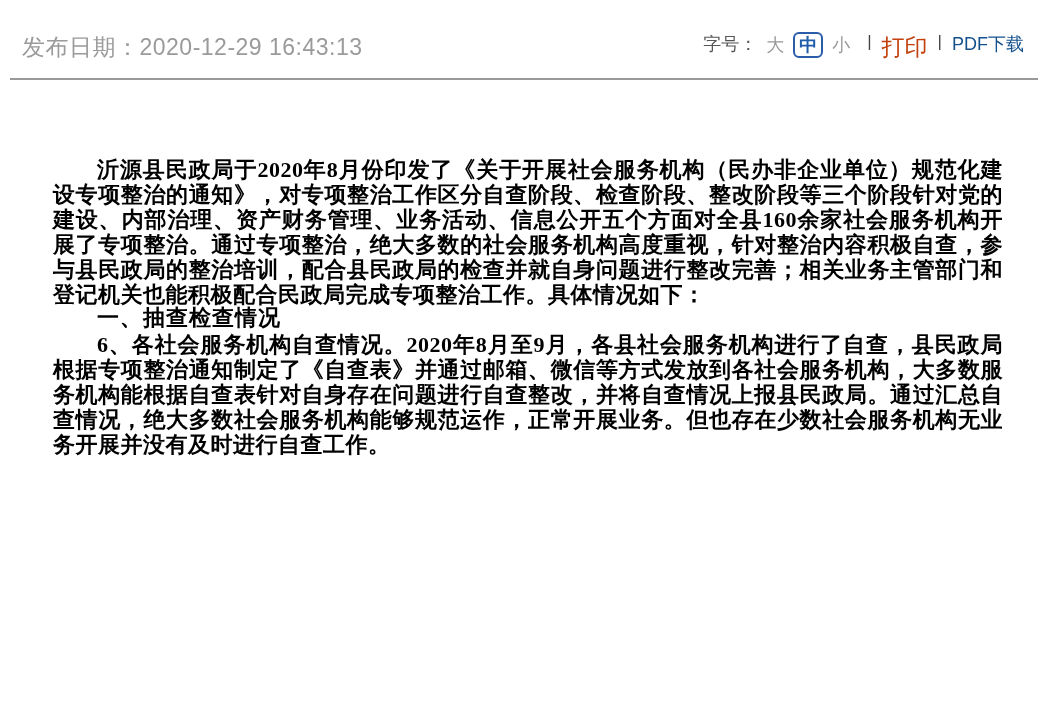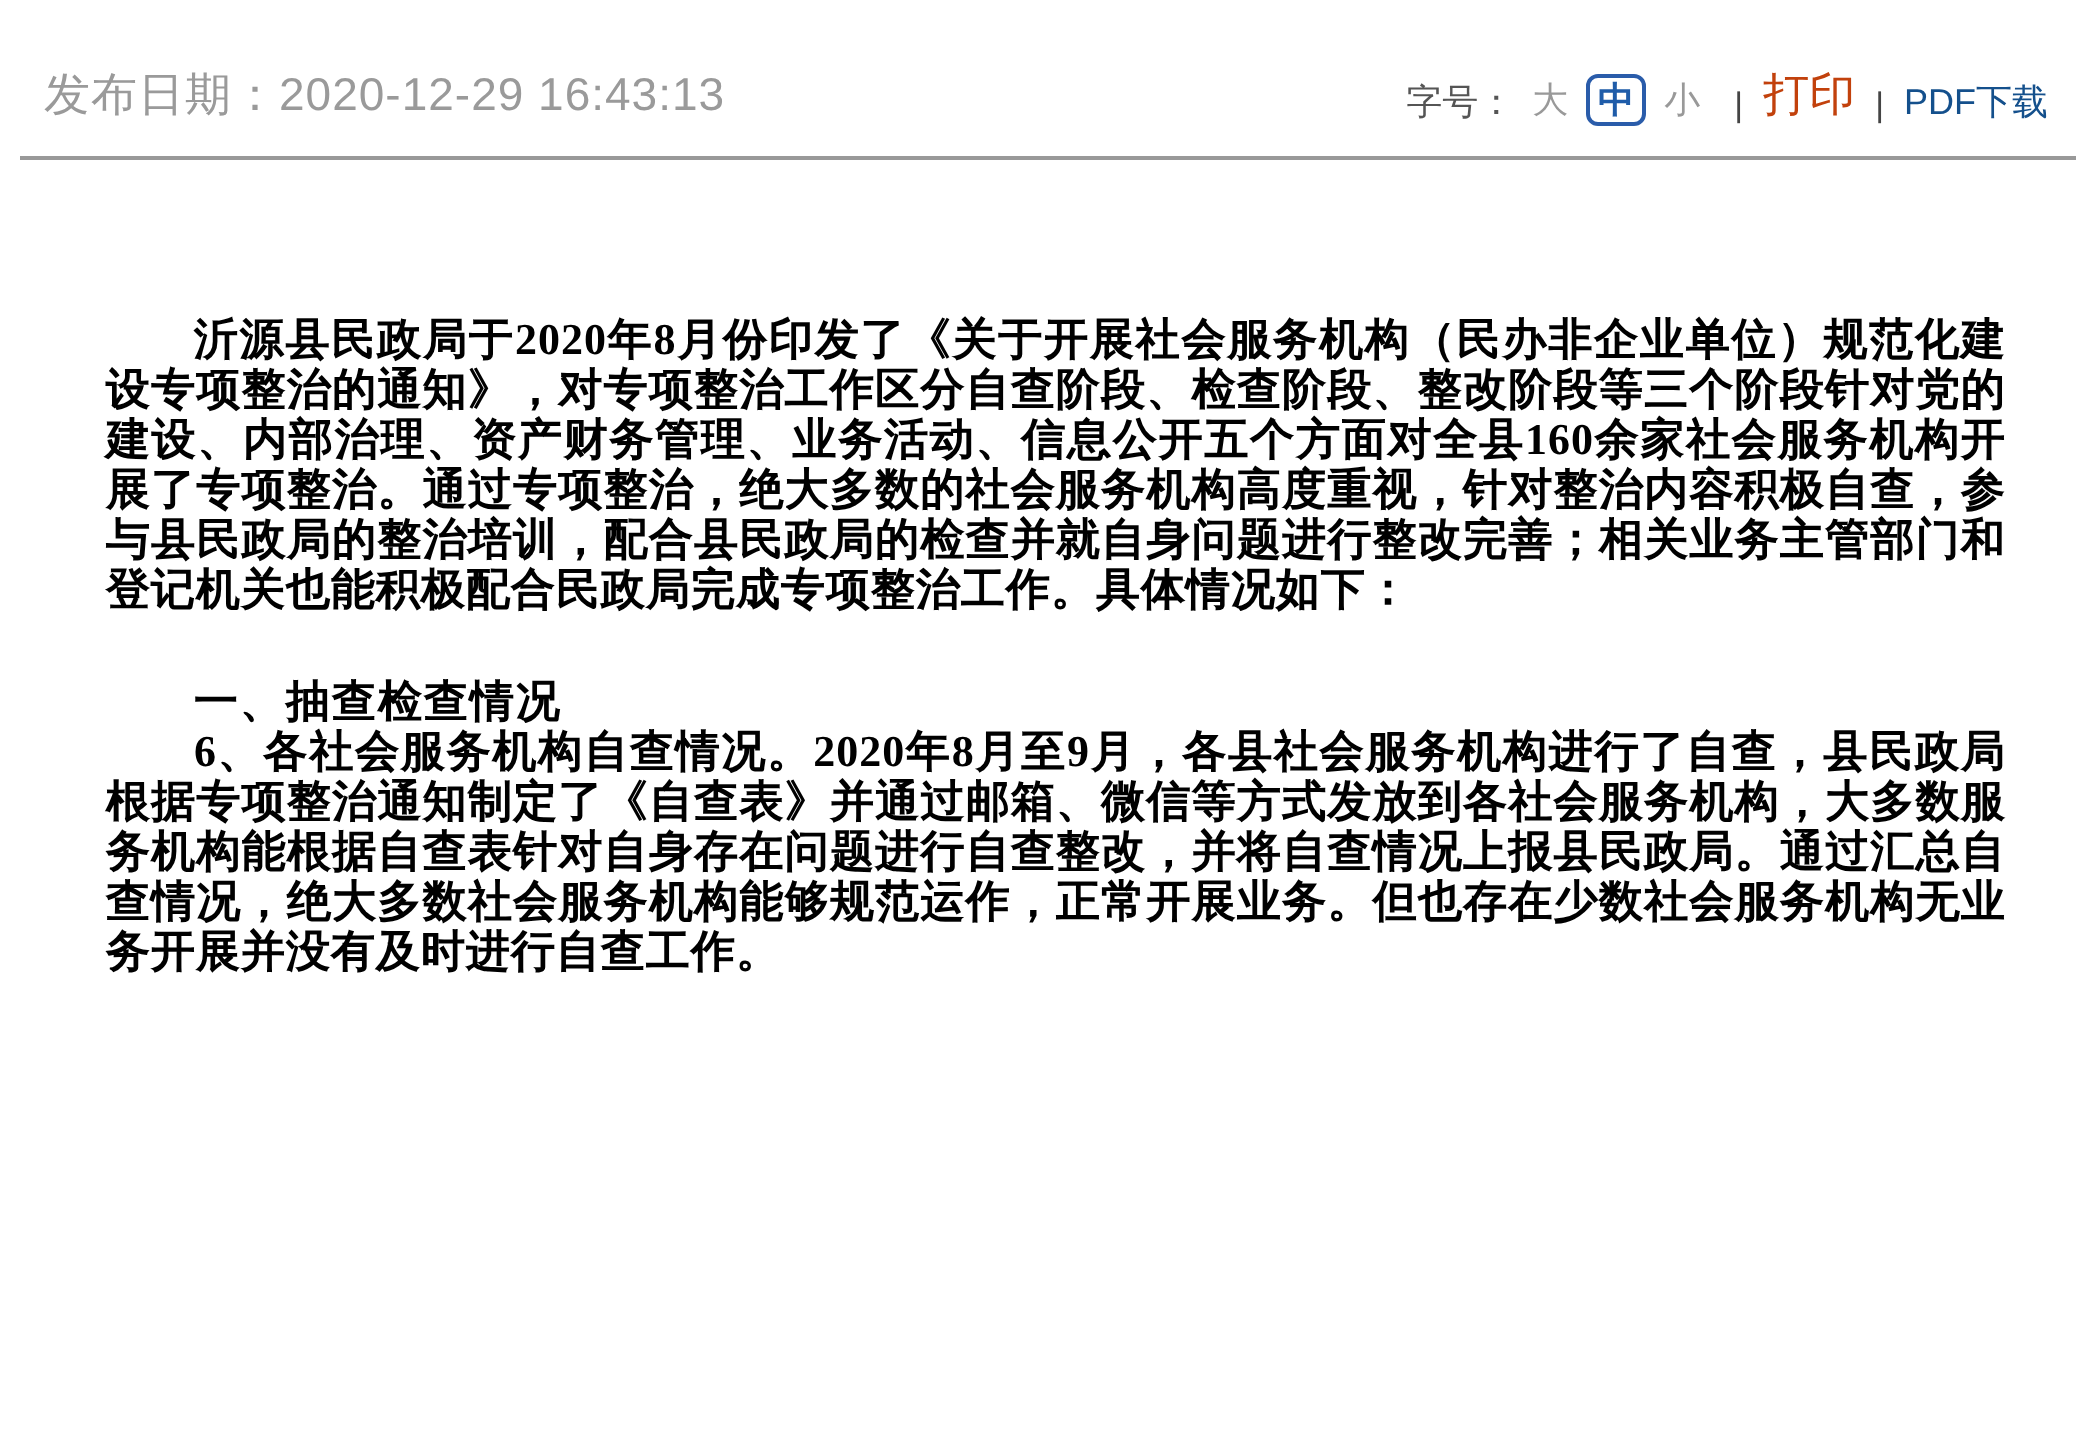--- a/index.html
+++ b/index.html
@@ -33,21 +33,21 @@
     margin: 33px 24px 0 22px;
     height: 28px;
   }
   .publish-date {
     color: #9a9a9a;
     font-size: 23px;
     letter-spacing: 0.5px;
   }
   .controls {
     display: flex;
-    align-items: flex-end;
+    align-items: flex-start;
     font-size: 18px;
   }
   .fs-label {
     color: #555555;
     margin-right: 2px;
   }
   .fs-btn {
     color: #999999;
     background: none;
     border: 2px solid transparent;
@@ -97,23 +97,22 @@
     text-align: justify;
     font-family: "Liberation Serif", "DejaVu Serif", serif;
   }
   .article-body p {
     margin: 0;
     text-indent: 2em;
     font-weight: bold;
   }
   .article-body p.heading {
     font-weight: bold;
-    font-family: Liberation Sans, sans-serif;
+    font-family: Liberation Mono, monospace;
     letter-spacing: 1px;
-    margin-top: 31px;
   }
 </style>
 </head>
 <body>
 
 <div class="page">
 
 
   <div class="meta-row">
     <span class="publish-date">发布日期：2020-12-29 16:43:13</span>

